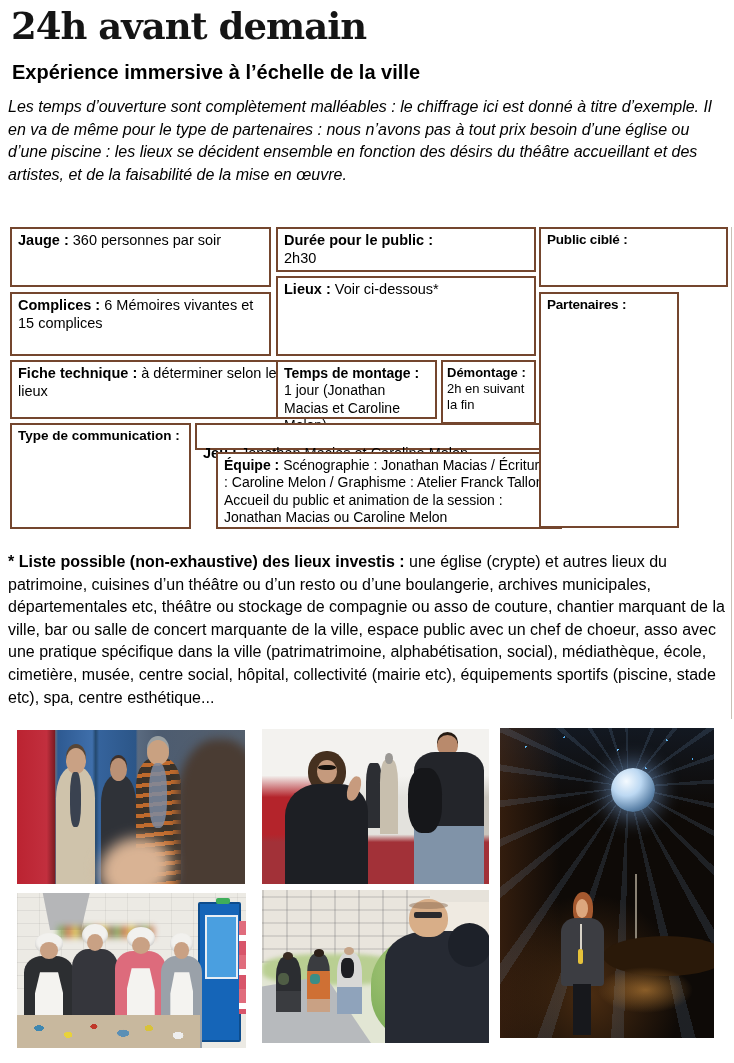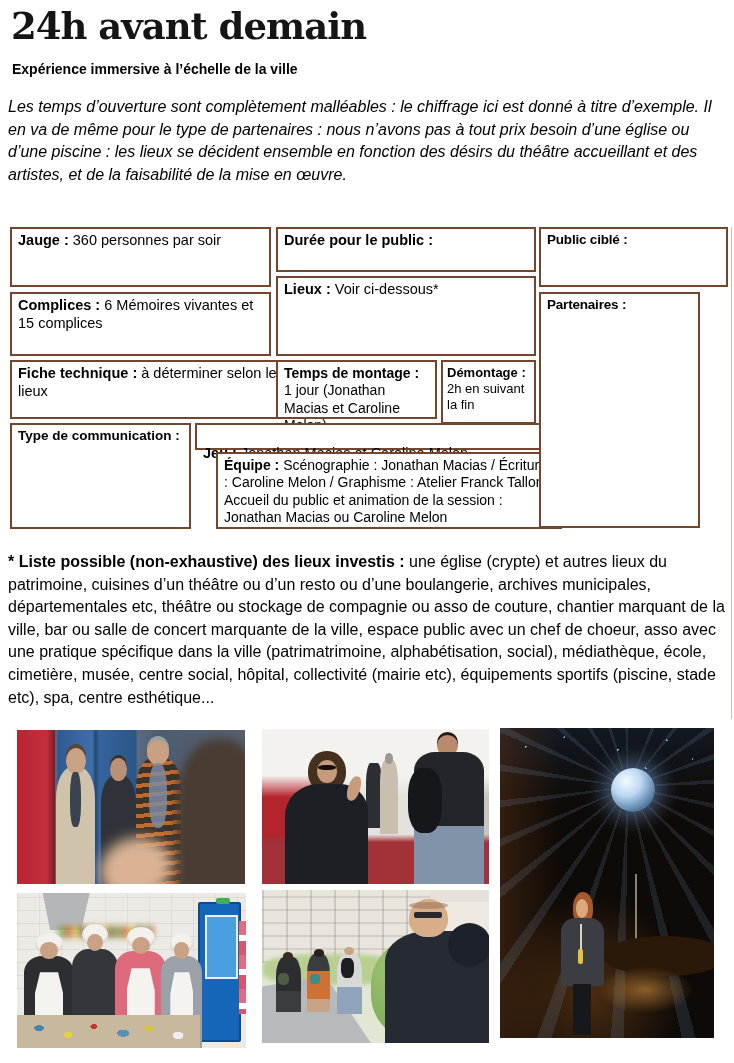--- a/index.html
+++ b/index.html
@@ -5,21 +5,21 @@
   html,body{margin:0;padding:0;}
   body{
     width:734px;height:1063px;background:#fff;position:relative;
     font-family:"Liberation Sans",sans-serif;color:#000;overflow:hidden;
   }
   .abs{position:absolute;}
 
   
   #title{left:11px;top:4px;font-family:"DejaVu Serif",serif;font-weight:bold;
          font-size:37px;letter-spacing:-1px;color:#151515;}
-  #subtitle{left:12px;top:61px;font-size:14px;font-weight:bold;}
+  #subtitle{left:12px;top:61px;font-size:20px;font-weight:bold;}
   #intro{left:8px;top:96px;width:722px;font-size:16px;font-style:italic;
          line-height:22.6px;}
 
   
   .cell{position:absolute;box-sizing:border-box;border:2px solid #74462e;
         background:#fff;padding:3px 6px;font-size:14.5px;line-height:1.24;}
   .cell .lbl{font-weight:bold;}
   .stack .val{display:block;}
   #cell-typecomm{font-size:13.5px;}
   #cell-demontage{font-size:13px;padding:3px 4px;}
@@ -221,20 +221,21 @@
 </div>
 <div class="cell" id="cell-fiche" style="left:10px;top:360px;width:283px;height:59px">
   <span class="lbl">Fiche technique :</span>
   <span class="val">à déterminer selon les lieux</span>
 </div>
 <div class="cell stack" id="cell-typecomm" style="left:10px;top:423px;width:181px;height:106px">
   <span class="lbl">Type de communication :</span>
 </div>
 <div class="cell stack" id="cell-duree" style="left:276px;top:227px;width:260px;height:45px">
   <span class="lbl">Durée pour le public :</span>
+  <span class="val">2h30</span>
 </div>
 <div class="cell" id="cell-lieux" style="left:276px;top:276px;width:260px;height:80px">
   <span class="lbl">Lieux :</span>
   <span class="val">Voir ci-dessous*</span>
 </div>
 <div class="cell stack" id="cell-temps" style="left:276px;top:360px;width:161px;height:59px">
   <span class="lbl">Temps de montage :</span>
   <span class="val">1 jour (Jonathan Macias et Caroline Melon)</span>
 </div>
 <div class="cell stack" id="cell-demontage" style="left:441px;top:360px;width:95px;height:64px">
@@ -245,21 +246,21 @@
   <span class="lbl">Jeu :</span>
   <span class="val">Jonathan Macias et Caroline Melon</span>
 </div>
 <div class="cell" id="cell-equipe" style="left:195px;top:452px;width:346px;height:77px">
   <span class="lbl">Équipe :</span>
   <span class="val">Scénographie : Jonathan Macias / Écriture : Caroline Melon / Graphisme : Atelier Franck Tallon / Accueil du public et animation de la session : Jonathan Macias ou Caroline Melon</span>
 </div>
 <div class="cell stack" id="cell-public" style="left:539px;top:227px;width:189px;height:60px">
   <span class="lbl">Public ciblé :</span>
 </div>
-<div class="cell stack" id="cell-partenaires" style="left:539px;top:292px;width:161px;height:236px">
+<div class="cell stack" id="cell-partenaires" style="left:539px;top:292px;width:140px;height:236px">
   <span class="lbl">Partenaires :</span>
 </div>
 <div class="abs" id="table-edge"></div>
 
 <div class="abs" id="footnote"><span class="lead">* Liste possible (non-exhaustive) des lieux investis :</span>
   <span>une église (crypte) et autres lieux du patrimoine, cuisines d’un théâtre ou d’un resto ou d’une boulangerie, archives municipales, départementales etc, théâtre ou stockage de compagnie ou asso de couture, chantier marquant de la ville, bar ou salle de concert marquante de la ville, espace public avec un chef de choeur, asso avec une pratique spécifique dans la ville (patrimatrimoine, alphabétisation, social), médiathèque, école, cimetière, musée, centre social, hôpital, collectivité (mairie etc), équipements sportifs (piscine, stade etc), spa, centre esthétique...</span>
 </div>
 
 <div class="photo" id="photo1" style="left:17px;top:730px;width:228px;height:154px">
   <div id="p1-bg"></div>

